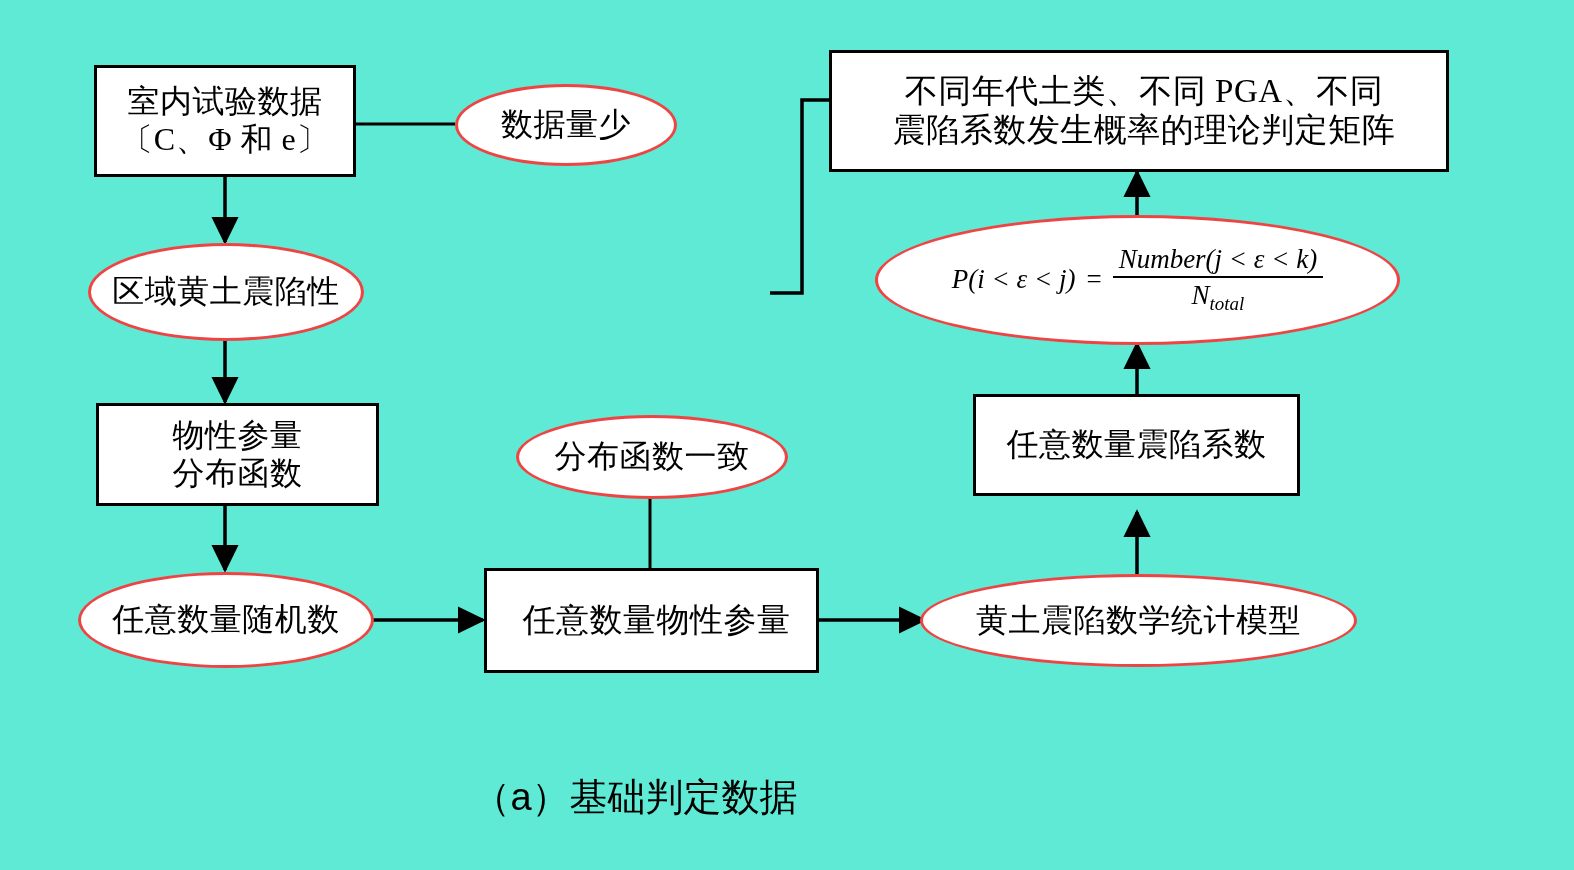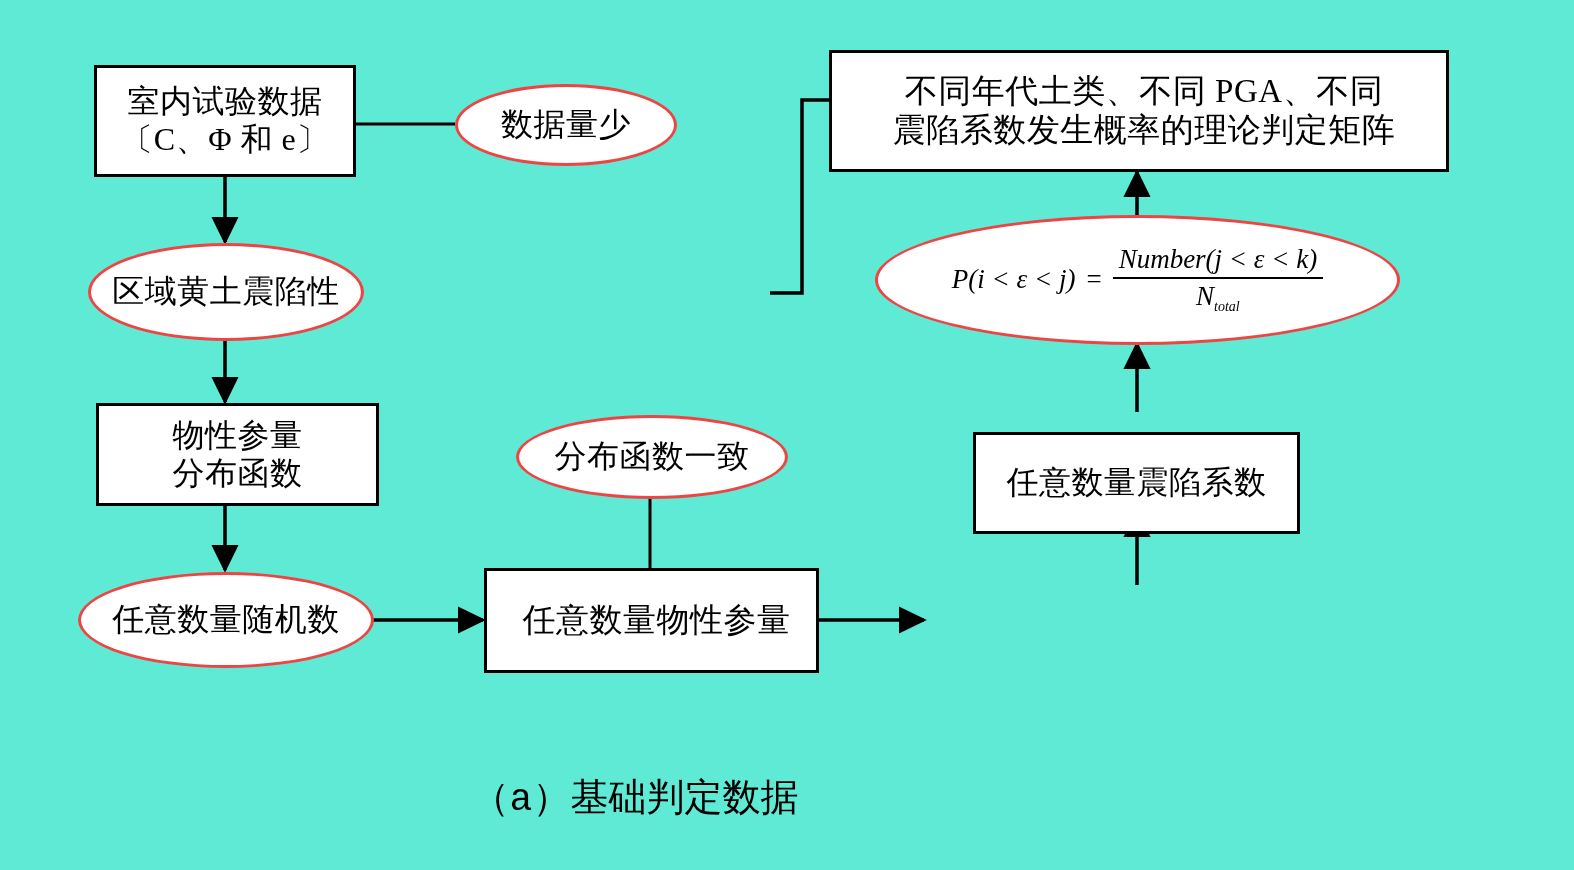--- a/index.html
+++ b/index.html
@@ -72,32 +72,32 @@
   .frac .num {
     padding: 0 6px 2px 6px;
     border-bottom: 2px solid #000;
     font-style: italic;
   }
   .frac .den {
     padding-top: 3px;
     font-style: italic;
   }
   .frac .den .sub {
-    font-size: 14px;
+    font-size: 19px;
     font-style: italic;
     vertical-align: sub;
   }
 
   .caption {
     position: absolute;
     left: 0;
     width: 1270px;
     text-align: center;
     font-size: 38px;
-    font-family: Liberation Mono, monospace;
+    font-family: Liberation Sans, sans-serif;
   }
 </style>
 </head>
 <body>
 
 <div id="canvas">
 
   <svg id="wires" viewBox="0 0 1574 870">
     <defs>
       <marker id="arrowhead" markerWidth="9" markerHeight="9" refX="7.2" refY="4.5" orient="auto" markerUnits="strokeWidth">
@@ -148,22 +148,23 @@
         <span class="den"><span>N</span><span class="sub">total</span></span>
       </span>
     </div>
   </div>
 
   <div class="node box label fs32" style="left:96px; top:403px; width:283px; height:103px;">物性参量
 分布函数</div>
 
   <div class="node ellipse label fs32" style="left:516px; top:415px; width:272px; height:84px;">分布函数一致</div>
 
-  <div class="node box label fs32" style="left:973px; top:432px; width:327px; height:102px;">任意数量震陷系数</div>
+  <div class="node box label fs32" style="left:973px; top:394px; width:327px; height:102px;">任意数量震陷系数</div>
 
   <div class="node box label fs33" style="left:484px; top:568px; width:335px; height:105px;">任意数量物性参量</div>
 
   <div class="node ellipse label fs32" style="left:78px; top:572px; width:296px; height:96px;">任意数量随机数</div>
 
+  <div class="node ellipse label fs32" style="left:920px; top:574px; width:437px; height:93px;">黄土震陷数学统计模型</div>
 
   <div class="caption" style="top:772px;">（a）基础判定数据</div>
 
 </div>
 
 </body></html>

